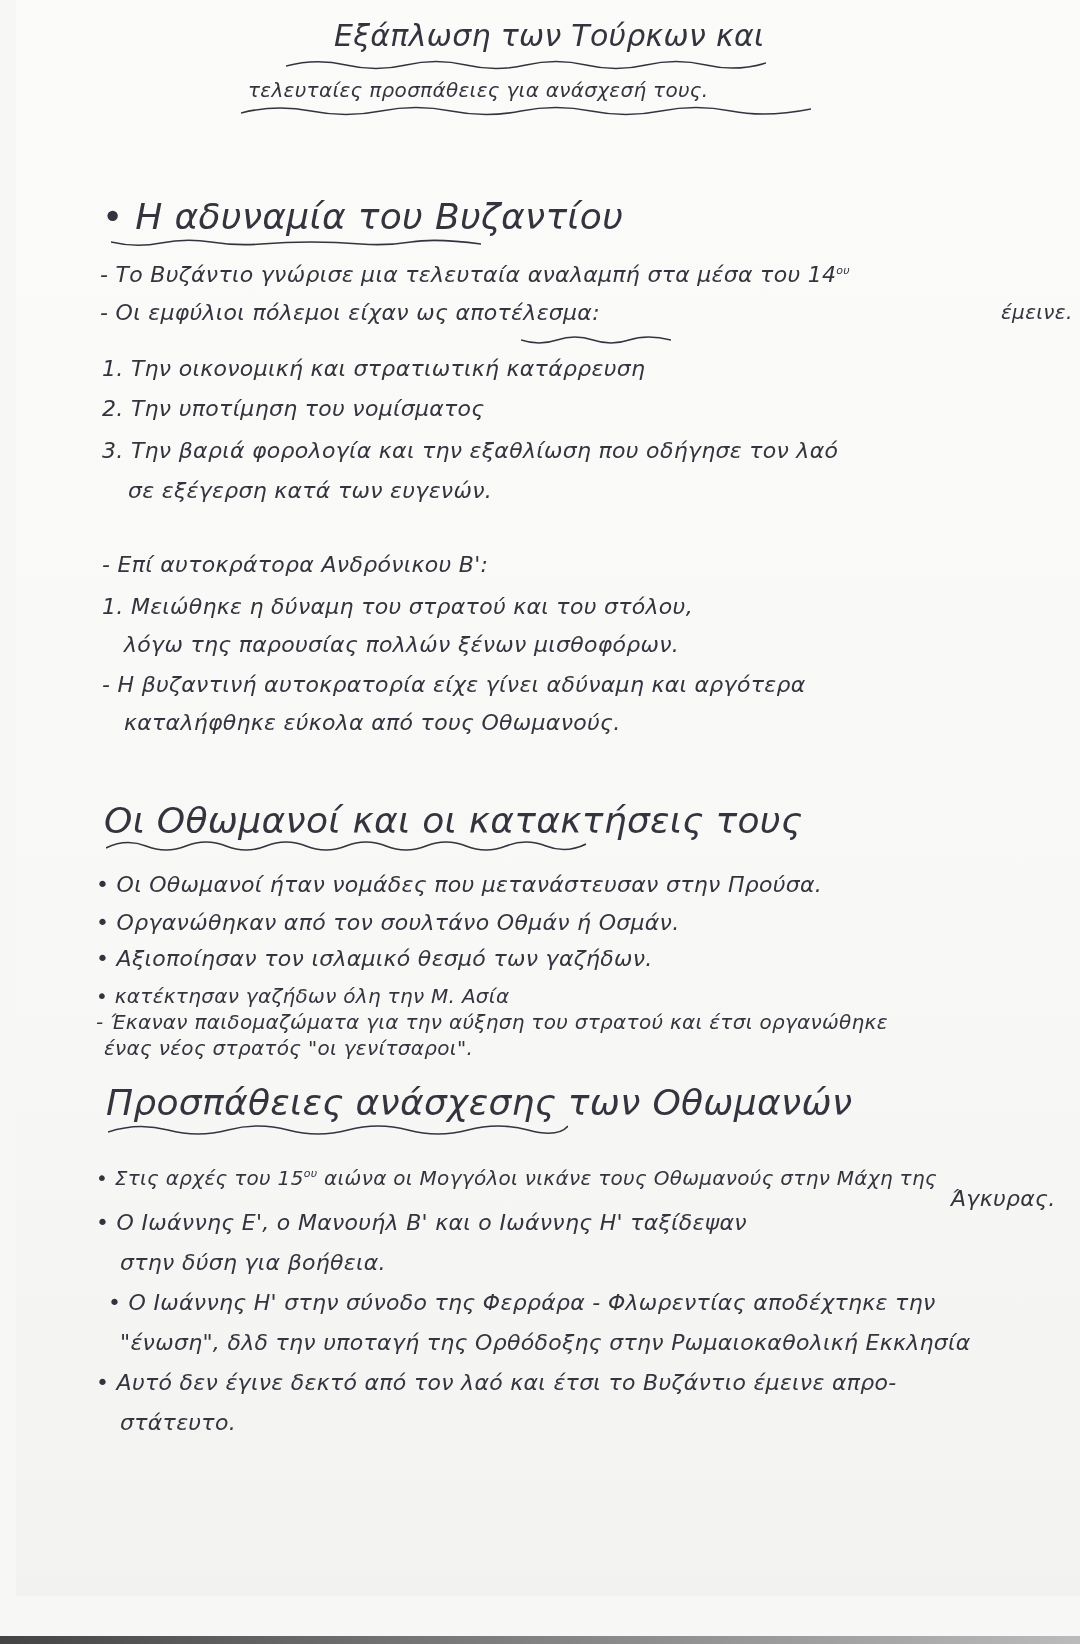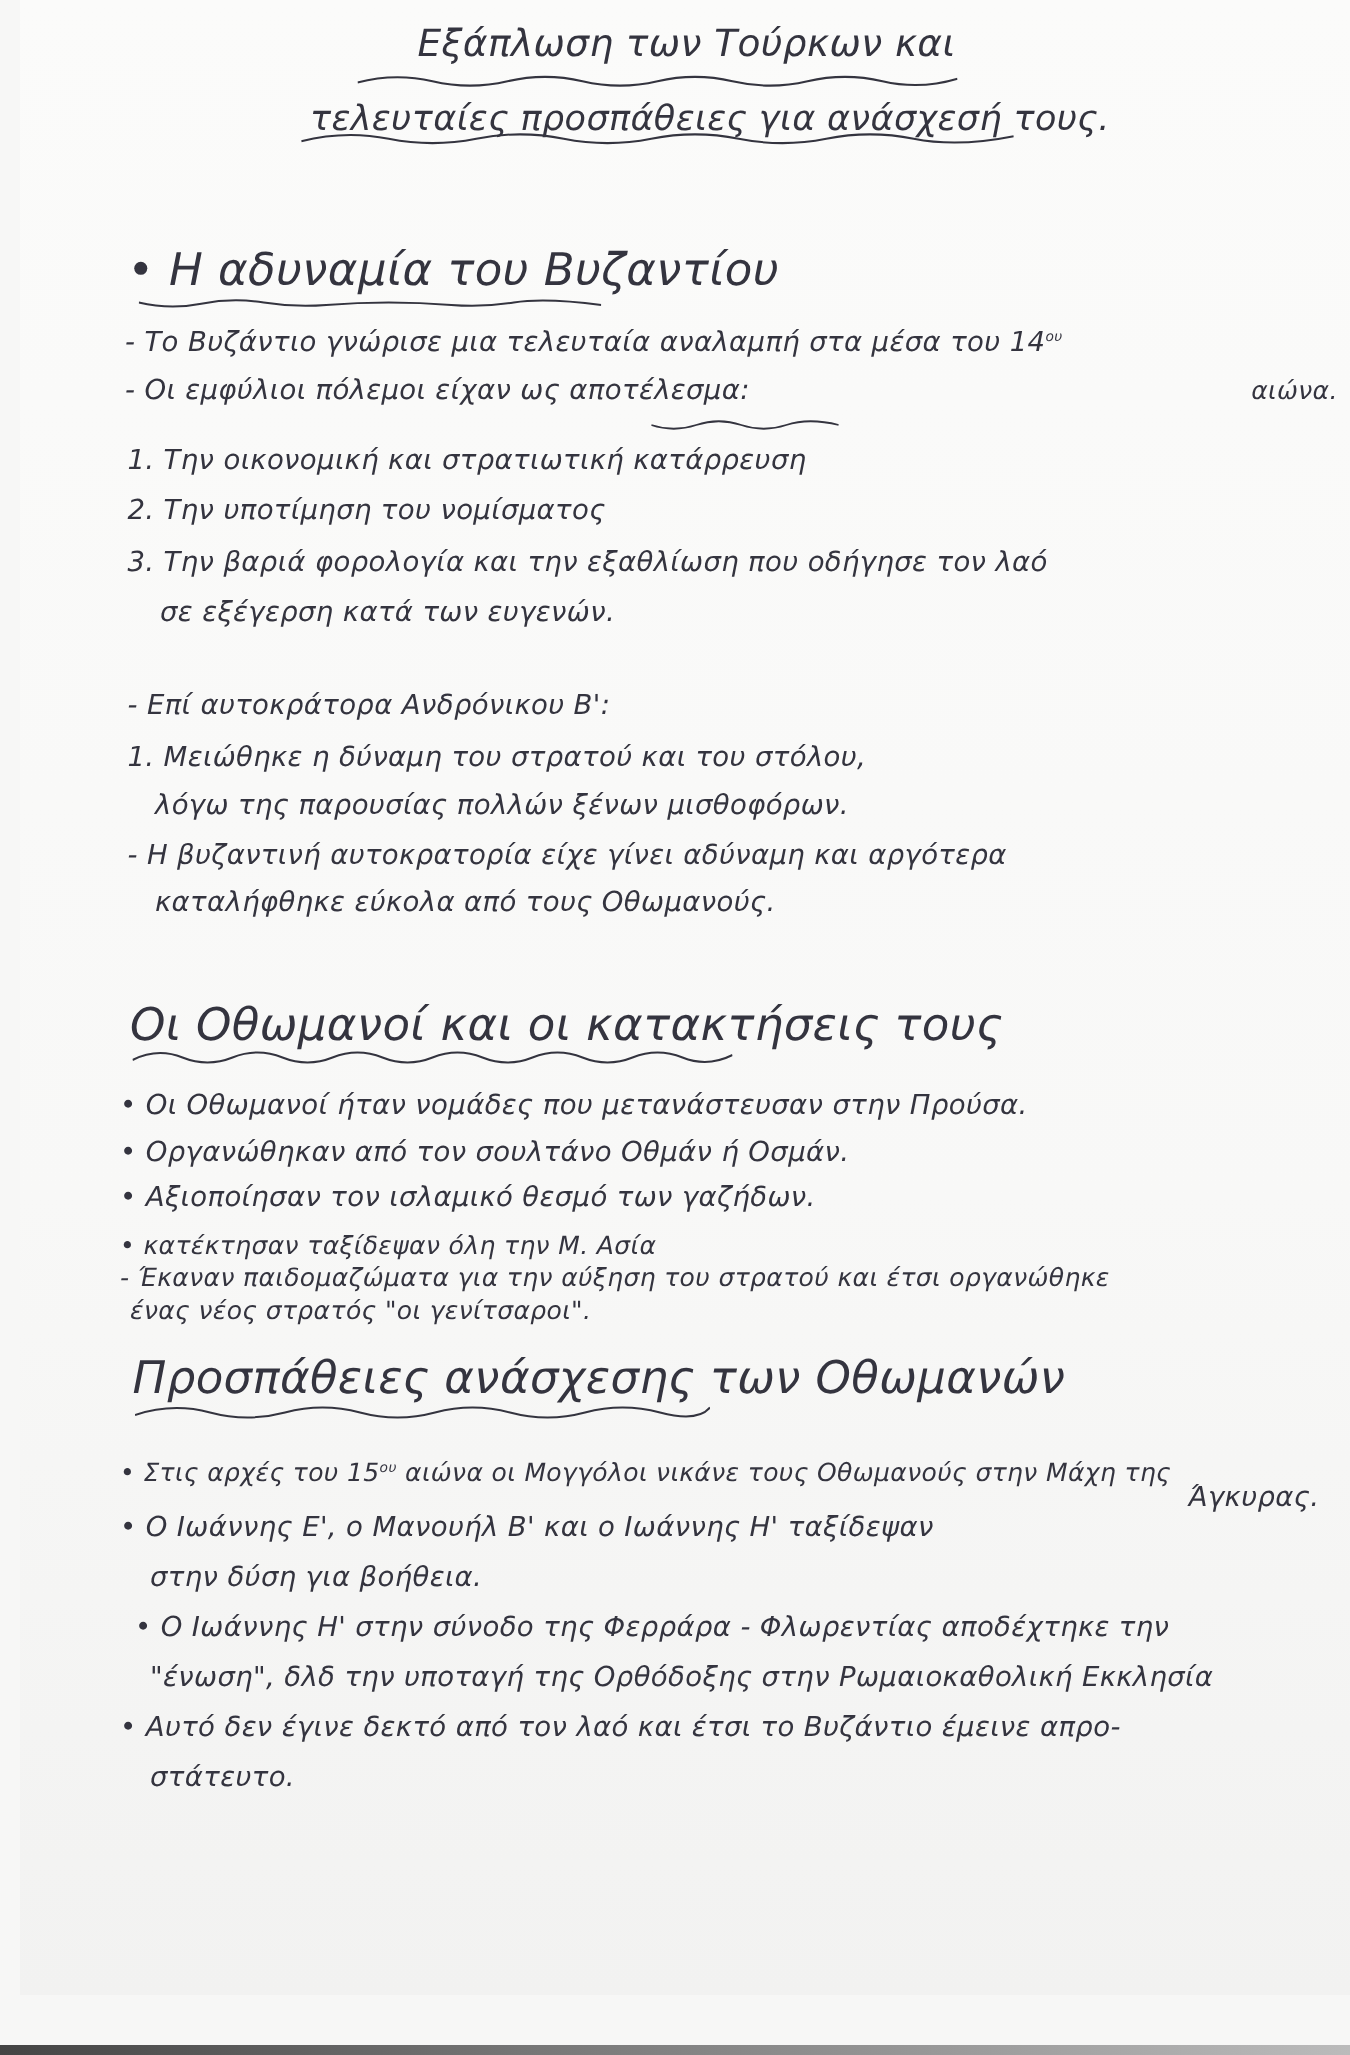--- a/index.html
+++ b/index.html
@@ -32,21 +32,21 @@
     .hw {
       position: absolute;
       font-family: "DejaVu Sans", sans-serif;
       font-style: italic;
       font-weight: 300;
       color: #34343f;
       white-space: nowrap;
       letter-spacing: 0.3px;
     }
     .title1 { left: 318px; top: 18px; font-size: 30px; }
-    .title2 { left: 232px; top: 78px; font-size: 28px; }
+    .title2 { left: 232px; top: 78px; font-size: 20px; }
     .heading { font-size: 36px; }
     .line { font-size: 22px; }
     .small { font-size: 20px; }
     .sup { font-size: 11px; vertical-align: super; }
     .wavy {
       position: absolute;
       height: 14px;
     }
     .wavy svg { display: block; }
   </style>
@@ -71,21 +71,21 @@
   <div class="hw heading" style="left:86px; top:196px;">• Η αδυναμία του Βυζαντίου</div>
   <div class="wavy" style="left:95px; top:236px; width:370px;">
     <svg width="370" height="14" viewBox="0 0 370 14">
         <path d="M0 6 Q25 12 50 7 T100 6 T150 8 T200 6 T250 8 T300 6 T370 8" stroke="#34343f" stroke-width="1.6" fill="none"></path>
       </svg>
   </div>
 
   <div class="hw line" style="left:84px; top:262px;">
     <span>- Το Βυζάντιο γνώρισε μια τελευταία αναλαμπή στα μέσα του 14</span><span class="sup">ου</span>
   </div>
-  <div class="hw small" style="left:985px; top:300px;">αιώνα.</div>
+  <div class="hw small" style="left:985px; top:300px;">έμεινε.</div>
 
   <div class="hw line" style="left:84px; top:300px;">
     <span>- Οι εμφύλιοι πόλεμοι είχαν ως </span><span>αποτέλεσμα:</span>
   </div>
   <div class="wavy" style="left:505px; top:334px; width:150px;">
     <svg width="150" height="14" viewBox="0 0 150 14">
         <path d="M0 6 Q18 12 36 6 T72 6 T108 6 T150 6" stroke="#34343f" stroke-width="1.4" fill="none"></path>
       </svg>
   </div>
 
@@ -103,21 +103,21 @@
   <div class="hw line" style="left:108px; top:710px;">καταλήφθηκε εύκολα από τους Οθωμανούς.</div>
   <div class="wavy" style="left:90px; top:838px; width:480px;">
     <svg width="480" height="14" viewBox="0 0 480 14">
         <path d="M0 10 Q20 0 40 8 T80 8 T120 8 T160 8 T200 8 T240 8 T280 8 T320 8 T360 8 T400 8 T440 8 T480 6" stroke="#34343f" stroke-width="1.6" fill="none"></path>
       </svg>
   </div>
 
   <div class="hw line" style="left:80px; top:872px;">• Οι Οθωμανοί ήταν νομάδες που μετανάστευσαν στην Προύσα.</div>
   <div class="hw line" style="left:80px; top:910px;">• Οργανώθηκαν από τον σουλτάνο Οθμάν ή Οσμάν.</div>
   <div class="hw line" style="left:80px; top:946px;">• Αξιοποίησαν τον ισλαμικό θεσμό των γαζήδων.</div>
-  <div class="hw small" style="left:80px; top:984px;">• κατέκτησαν ταξίδεψαν όλη την Μ. Ασία</div>
+  <div class="hw small" style="left:80px; top:984px;">• κατέκτησαν γαζήδων όλη την Μ. Ασία</div>
   <div class="hw small" style="left:80px; top:1010px;">- Έκαναν παιδομαζώματα για την αύξηση του στρατού και έτσι οργανώθηκε</div>
   <div class="hw small" style="left:88px; top:1036px;">ένας νέος στρατός "οι γενίτσαροι".</div>
 
   <div class="hw heading" style="left:90px; top:1082px;">Προσπάθειες ανάσχεσης των Οθωμανών</div>
   <div class="wavy" style="left:92px; top:1122px; width:460px;">
     <svg width="460" height="14" viewBox="0 0 460 14">
         <path d="M0 10 Q30 0 60 8 T120 8 T180 8 T240 8 T300 8 T360 8 T420 8 T460 4" stroke="#34343f" stroke-width="1.6" fill="none"></path>
       </svg>
   </div>
 

